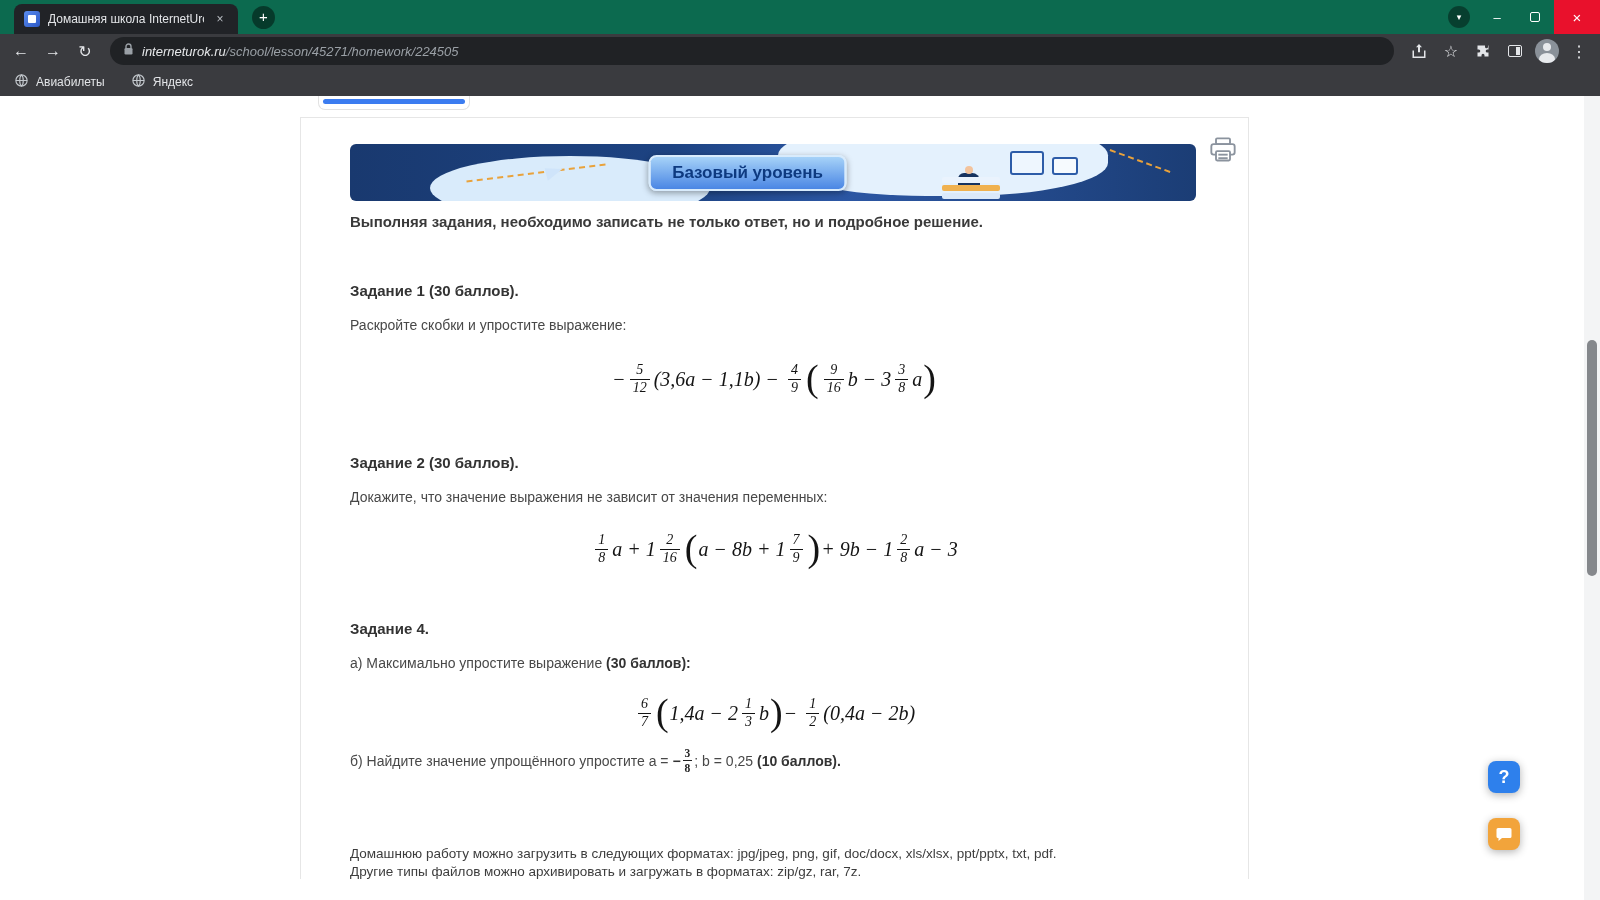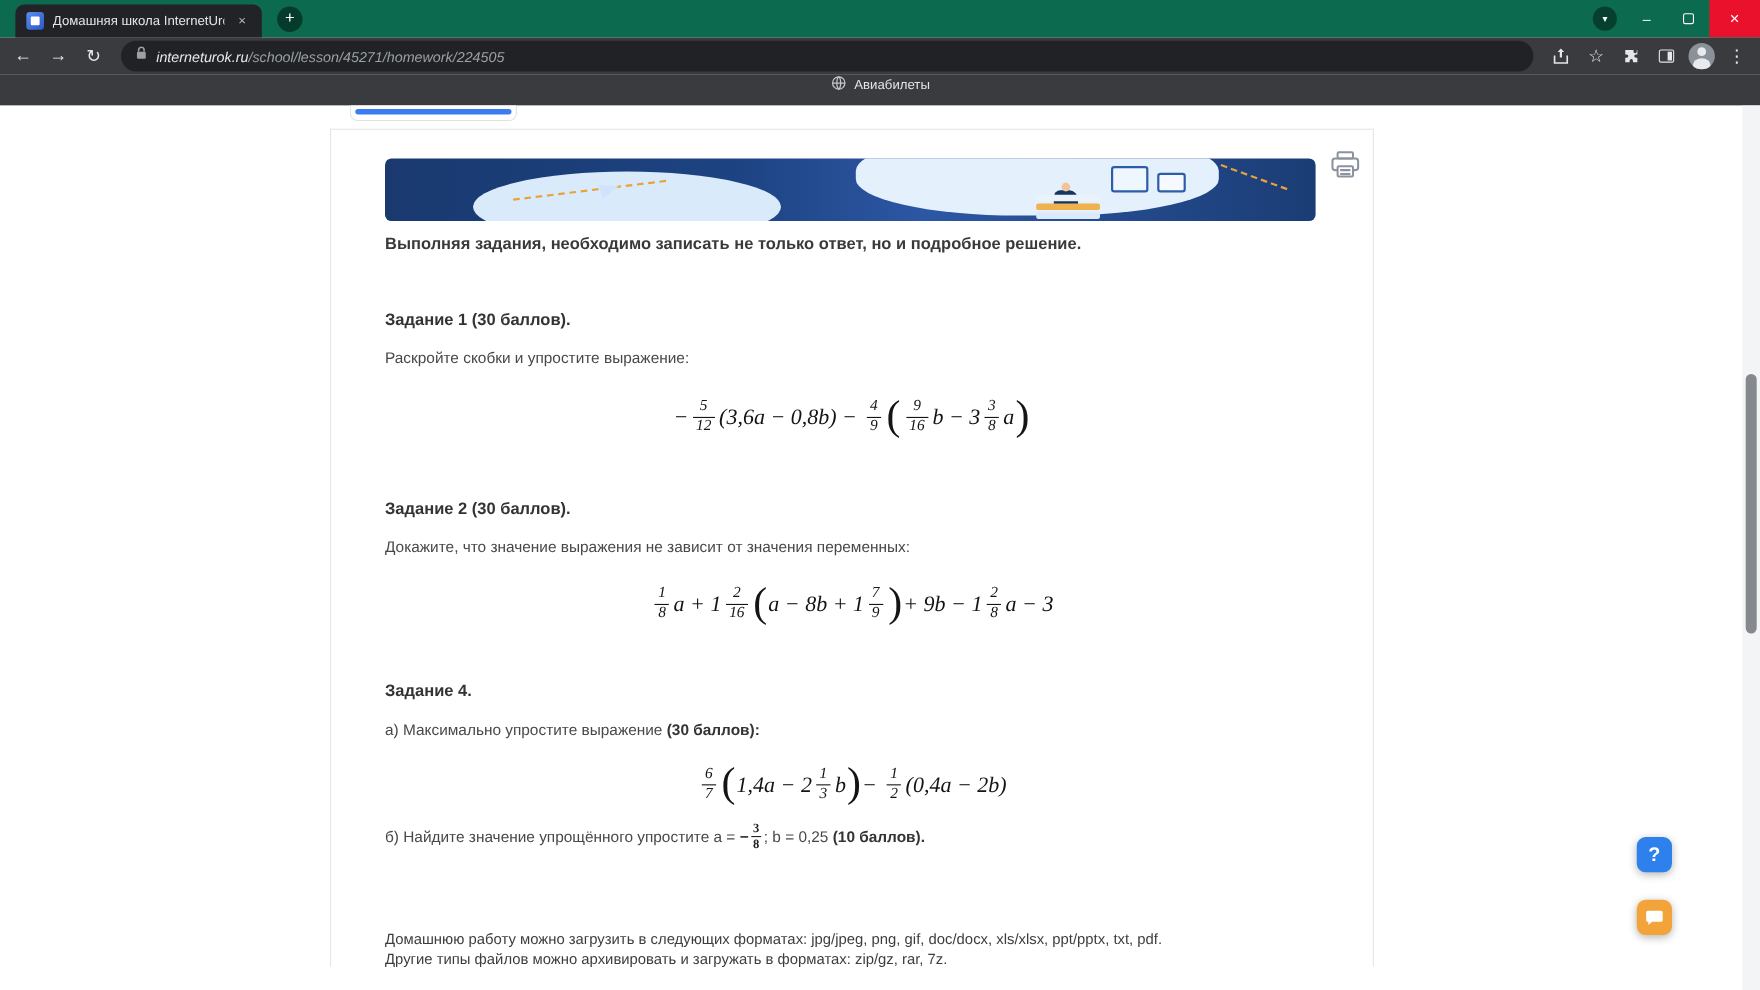--- a/index.html
+++ b/index.html
@@ -30,21 +30,21 @@
                 display:flex; align-items:center; gap:8px; padding:0 13px;font-style:italic; }
   .url { font-size:13px; white-space:nowrap; color:#e6e8ea; }
   .url-path { color:#9aa0a6; }
   .panel-box { width:14px; height:12px; border:1.5px solid #e4e6e9; border-radius:2px; position:relative; display:block; }
   .panel-box::after { content:""; position:absolute; right:1px; top:1px; bottom:1px; width:4px; background:#e4e6e9; }
   .avatar { width:24px; height:24px; border-radius:50%; background:#8a9199; position:relative; overflow:hidden; }
   .avatar::before { content:""; position:absolute; top:4px; left:8px; width:8px; height:8px; border-radius:50%; background:#e8eaed; }
   .avatar::after  { content:""; position:absolute; top:14px; left:4px; width:16px; height:12px; border-radius:50%; background:#e8eaed; }
 
   .bookmarksbar { position:absolute; top:68px; left:0; width:100%; height:28px; background:#3a3b3f;
-                  display:flex; align-items:center; padding:0 14px; gap:26px;flex-direction:column; }
+                  display:flex; align-items:center; padding:0 14px; gap:26px; }
   .bookmark { display:flex; align-items:center; gap:7px; font-size:12px; color:#e2e4e7; cursor:pointer; }
 
   
   .content { position:absolute; top:96px; left:0; width:1600px; height:804px; background:#fff; }
   .tab-fragment { position:absolute; left:318px; top:0; width:152px; height:14px; background:#fff;
                   border:1px solid #e2e2e2; border-top:none; border-radius:0 0 7px 7px; }
   .tab-fragment .accent { position:absolute; left:4px; right:4px; top:3px; height:5px; border-radius:3px; background:#3b7cf0; }
 
   .card { position:absolute; left:300px; top:21px; width:949px; height:762px; background:#fff;
           border:1px solid #e6e6e6; border-bottom:none; }
@@ -189,40 +189,41 @@
       <div class="plane"></div>
       <div class="monitor1"></div>
       <div class="monitor2"></div>
       <div class="person"></div>
       <div class="books">
         <div class="book book1"></div>
           <div class="book book2"></div>
           <div class="book book3"></div>
       </div>
       <div class="dashB"></div>
+      <div class="badge">Базовый уровень</div>
     </div>
 
     <button class="printbtn">
       <svg width="28" height="26" viewBox="0 0 24 22" fill="none" stroke="#8b939e" stroke-width="1.6">
         <rect x="6" y="1" width="12" height="5" rx="1"></rect>
         <rect x="2" y="6" width="20" height="9" rx="2"></rect>
         <rect x="6" y="12" width="12" height="8" rx="1" fill="#fff"></rect>
         <line x1="8" y1="15" x2="16" y2="15"></line>
         <line x1="8" y1="18" x2="16" y2="18"></line>
       </svg>
     </button>
 
     <div class="intro">Выполняя задания, необходимо записать не только ответ, но и подробное решение.</div>
 
     <div class="task-heading" style="top:164px">Задание 1 (30 баллов).</div>
     <div class="prompt" style="top:199px">Раскройте скобки и упростите выражение:</div>
     <div class="formula" style="top:241px"><span class="mtext">−</span><span class="frac">
           <span class="num">5</span>
           <span class="den">12</span>
-        </span><span class="mtext">(3,6a − 0,8b) − </span><span class="frac">
+        </span><span class="mtext">(3,6a − 1,1b) − </span><span class="frac">
           <span class="num">4</span>
           <span class="den">9</span>
         </span><span class="paren">(</span><span class="frac">
           <span class="num">9</span>
           <span class="den">16</span>
         </span><span class="mtext">b − 3</span><span class="frac">
           <span class="num">3</span>
           <span class="den">8</span>
         </span><span class="mtext">a</span><span class="paren">)</span></div>
 

